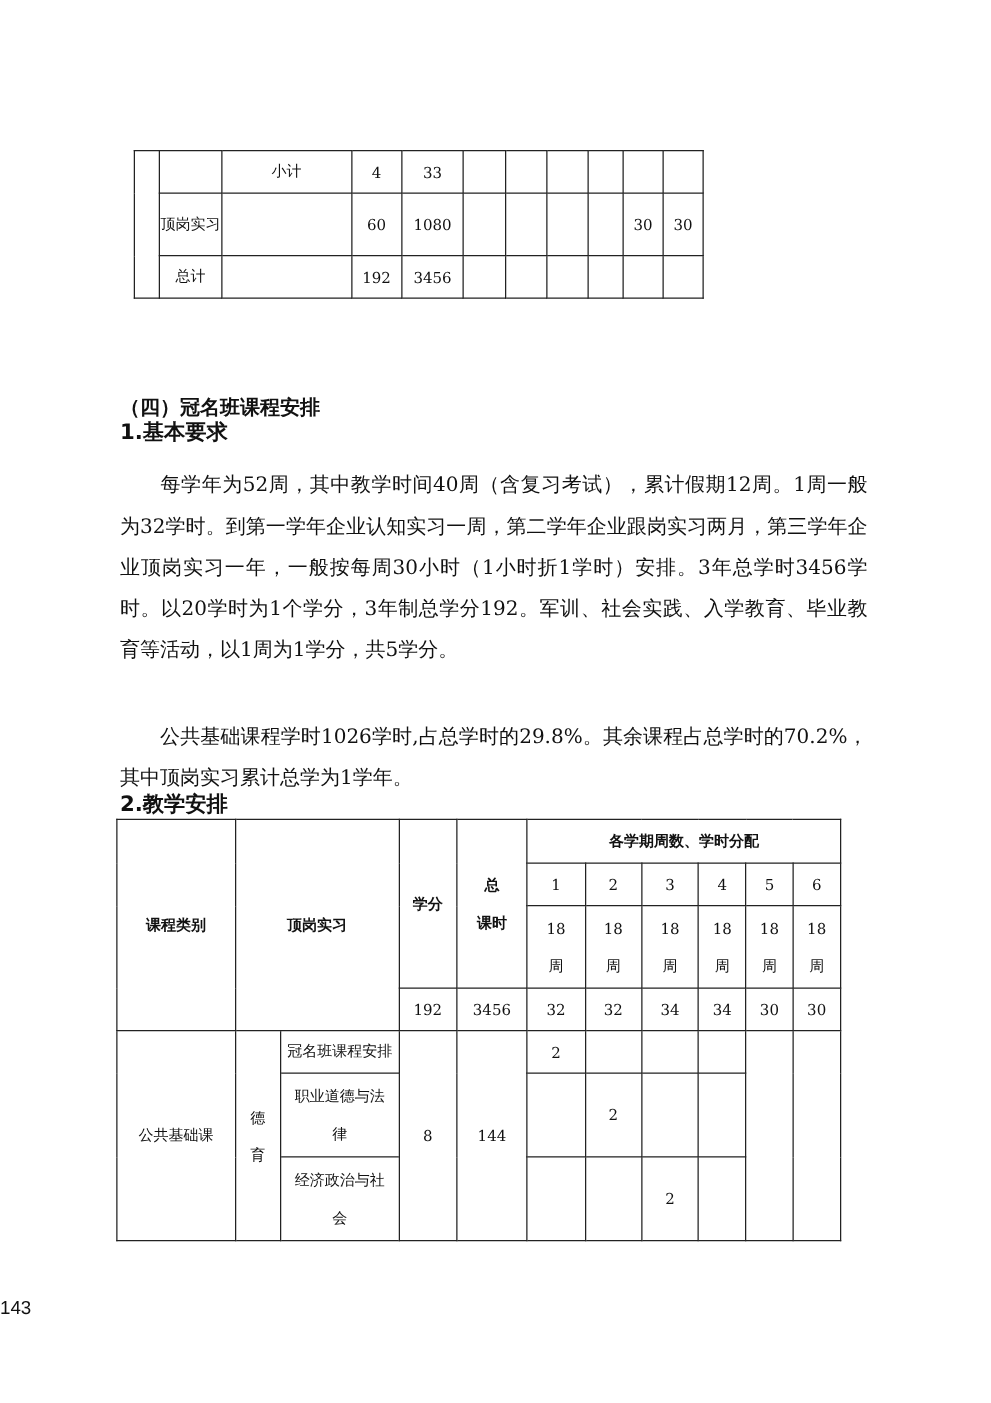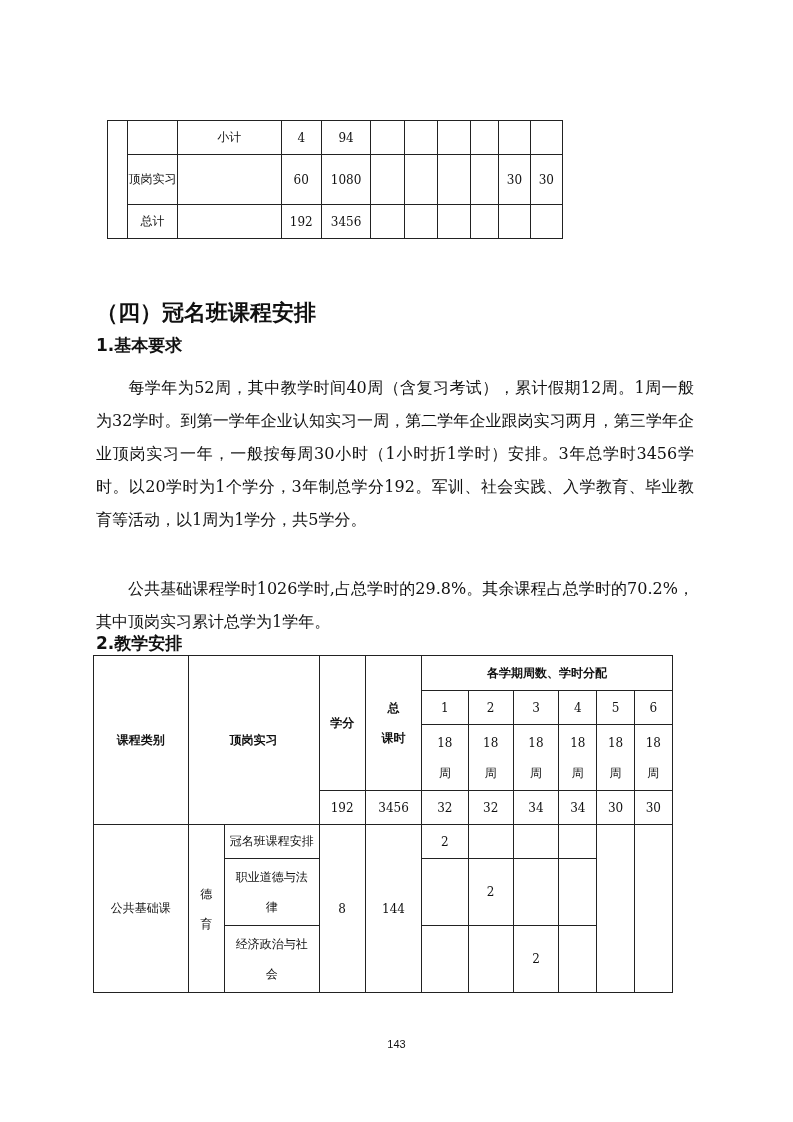--- a/index.html
+++ b/index.html
@@ -1,27 +1,27 @@
 <!DOCTYPE html>
 <html><head>
 <meta charset="utf-8">
 <style>
   html, body { margin:0; padding:0; background:#ffffff; }
   body { width:793px; height:1122px; position:relative; overflow:hidden; font-family:"DejaVu Serif", serif; color:#111; }
   table.grid { border-collapse:collapse; position:absolute; }
   table.grid td { border:1px solid #222; padding:0; text-align:center; vertical-align:middle; font-size:12px; }
-  .h1 { position:absolute; left:96px; top:298px; font-size:22px; font-weight:bold; font-family:"DejaVu Sans", sans-serif; }
+  .h1 { position:absolute; left:96px; top:316px; font-size:16px; font-weight:bold; font-family:"DejaVu Sans", sans-serif; }
   .h2 { position:absolute; left:96px; top:334px; font-size:17px; font-weight:bold; font-family:"DejaVu Sans", sans-serif; }
   .h3 { position:absolute; left:96px; top:632px; font-size:17px; font-weight:bold; font-family:"DejaVu Sans", sans-serif; }
   .para { position:absolute; left:96px; width:598px; font-size:16px; line-height:33px; text-align:justify;margin-top:12px; }
   .p1 { top:359px; }
   .p2 { top:560px; }
   .indent { display:inline-block; width:32px; }
   .bold { font-weight:bold; font-family:"DejaVu Sans", sans-serif; }
-  .pageno { position:absolute; left:0; width:793px; top:1038px; text-align:center; font-size:11px; font-family:"Liberation Sans", sans-serif; }
+  .pageno { position:absolute; left:0; width:793px; top:1038px; font-size:15px; font-family:"Liberation Sans", sans-serif; }
   .big { font-size:17px; }
 </style>
 </head>
 <body>
 
 <table class="grid" style="left:107px; top:120px; width:456px;">
   <colgroup>
     <col style="width:27px">
       <col style="width:63px">
       <col style="width:137px">
@@ -33,21 +33,21 @@
       <col style="width:38px">
       <col style="width:37px">
       <col style="width:38px">
   </colgroup>
   <tbody>
       <tr style="height:34px;">
     <td rowspan="3"></td>
     <td></td>
     <td>小计</td>
     <td>4</td>
-    <td>94</td>
+    <td>33</td>
     <td></td>
     <td></td>
     <td></td>
     <td></td>
     <td></td>
     <td></td>
   </tr>
   <tr style="height:50px;">
     <td>顶岗实习</td>
     <td></td>

